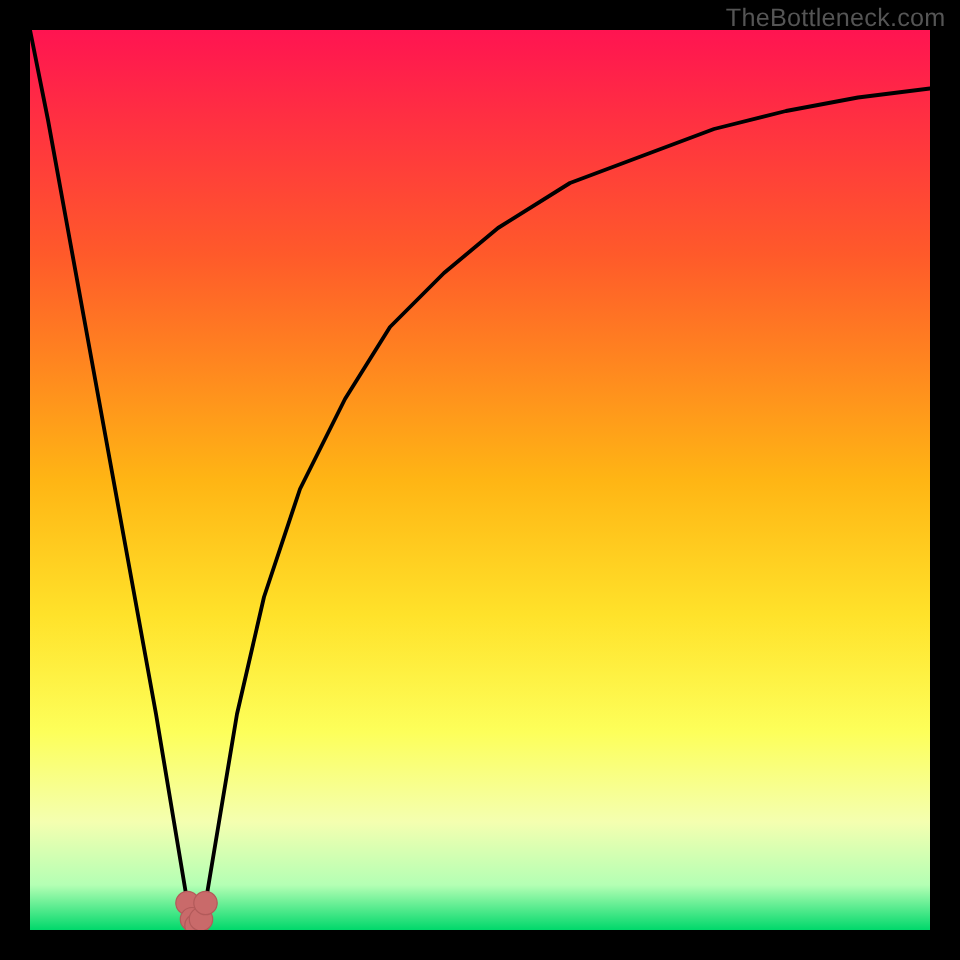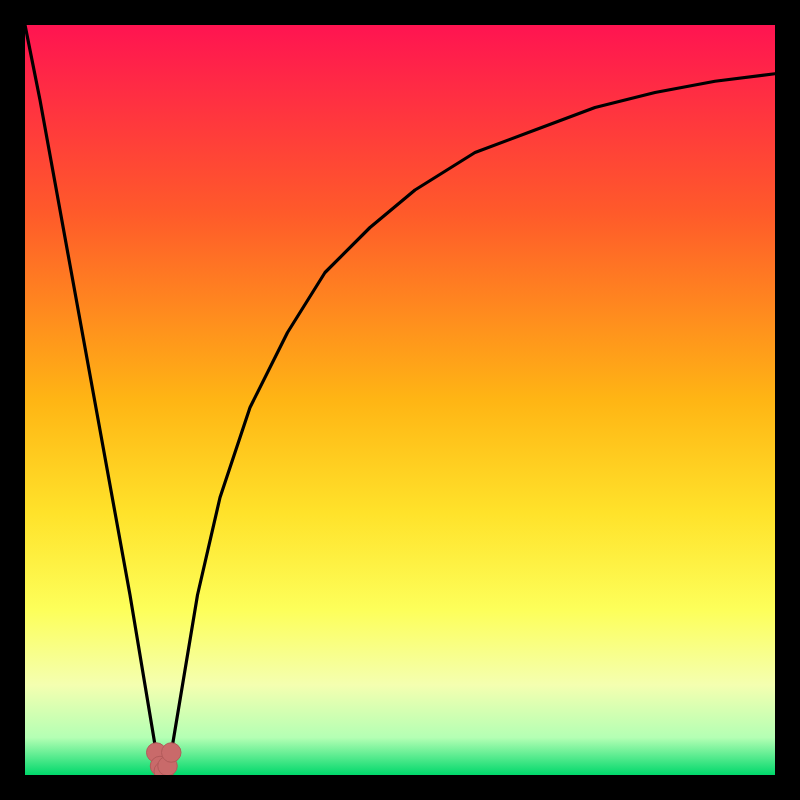--- a/index.html
+++ b/index.html
@@ -58,13 +58,14 @@
       <path id="curve-path" fill="none" stroke="#000000" stroke-width="3.2" stroke-linecap="round" stroke-linejoin="round" d="M0.00 0.00 L15.00 75.00 L30.00 157.50 L45.00 240.00 L60.00 322.50 L75.00 405.00 L90.00 487.50 L105.00 570.00 L120.00 660.00 L131.25 727.50 L138.75 750.00 L146.25 727.50 L157.50 660.00 L172.50 570.00 L195.00 472.50 L225.00 382.50 L262.50 307.50 L300.00 247.50 L345.00 202.50 L390.00 165.00 L450.00 127.50 L510.00 105.00 L570.00 82.50 L630.00 67.50 L690.00 56.25 L750.00 48.75"></path>
       <g id="marker-group">
           <circle cx="131.25" cy="727.50" r="9.75" fill="#c96a6a" stroke="#b25a5a" stroke-width="1"></circle>
           <circle cx="135.00" cy="741.00" r="9.75" fill="#c96a6a" stroke="#b25a5a" stroke-width="1"></circle>
           <circle cx="138.75" cy="746.25" r="9.75" fill="#c96a6a" stroke="#b25a5a" stroke-width="1"></circle>
           <circle cx="142.50" cy="741.00" r="9.75" fill="#c96a6a" stroke="#b25a5a" stroke-width="1"></circle>
           <circle cx="146.25" cy="727.50" r="9.75" fill="#c96a6a" stroke="#b25a5a" stroke-width="1"></circle>
         </g>
     </svg>
   </div>
+  <div class="watermark">TheBottleneck.com</div>
 </div>
 
 </body></html>

